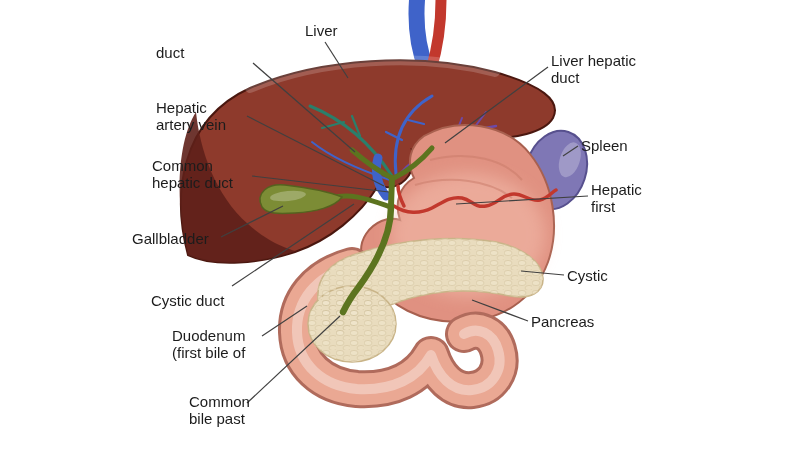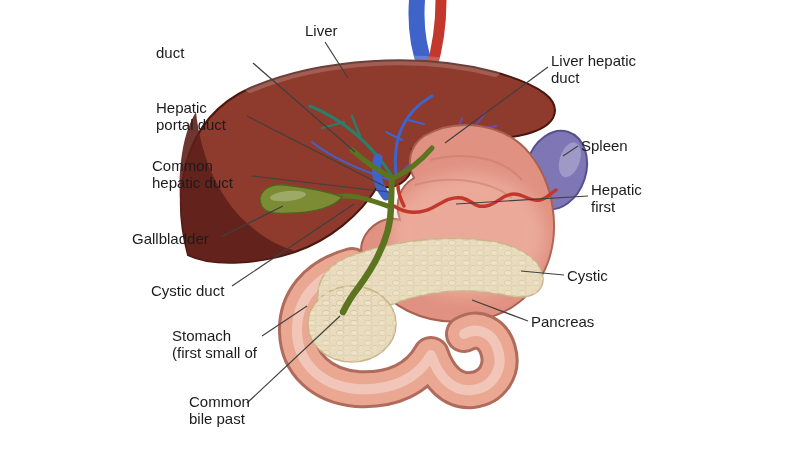--- a/index.html
+++ b/index.html
@@ -108,47 +108,47 @@
   </div>
   <div class="label" style="left:156px;top:44px">
     <span class="ln">duct</span>
   </div>
   <div class="label" style="left:551px;top:52px">
     <span class="ln">Liver hepatic</span>
     <span class="ln">duct</span>
   </div>
   <div class="label" style="left:156px;top:99px">
     <span class="ln">Hepatic</span>
-    <span class="ln">portal duct</span>
+    <span class="ln">artery vein</span>
   </div>
   <div class="label" style="left:581px;top:137px">
     <span class="ln">Spleen</span>
   </div>
   <div class="label" style="left:152px;top:157px">
     <span class="ln">Common</span>
     <span class="ln">hepatic duct</span>
   </div>
   <div class="label" style="left:591px;top:181px">
     <span class="ln">Hepatic</span>
     <span class="ln">first</span>
   </div>
   <div class="label" style="left:132px;top:230px">
     <span class="ln">Gallbladder</span>
   </div>
   <div class="label" style="left:567px;top:267px">
     <span class="ln">Cystic</span>
   </div>
-  <div class="label" style="left:151px;top:282px">
+  <div class="label" style="left:151px;top:292px">
     <span class="ln">Cystic duct</span>
   </div>
   <div class="label" style="left:531px;top:313px">
     <span class="ln">Pancreas</span>
   </div>
   <div class="label" style="left:172px;top:327px">
-    <span class="ln">Stomach</span>
-    <span class="ln">(first small of</span>
+    <span class="ln">Duodenum</span>
+    <span class="ln">(first bile of</span>
   </div>
   <div class="label" style="left:189px;top:393px">
     <span class="ln">Common</span>
     <span class="ln">bile past</span>
   </div>
 
 </div>
 
 </body></html>

